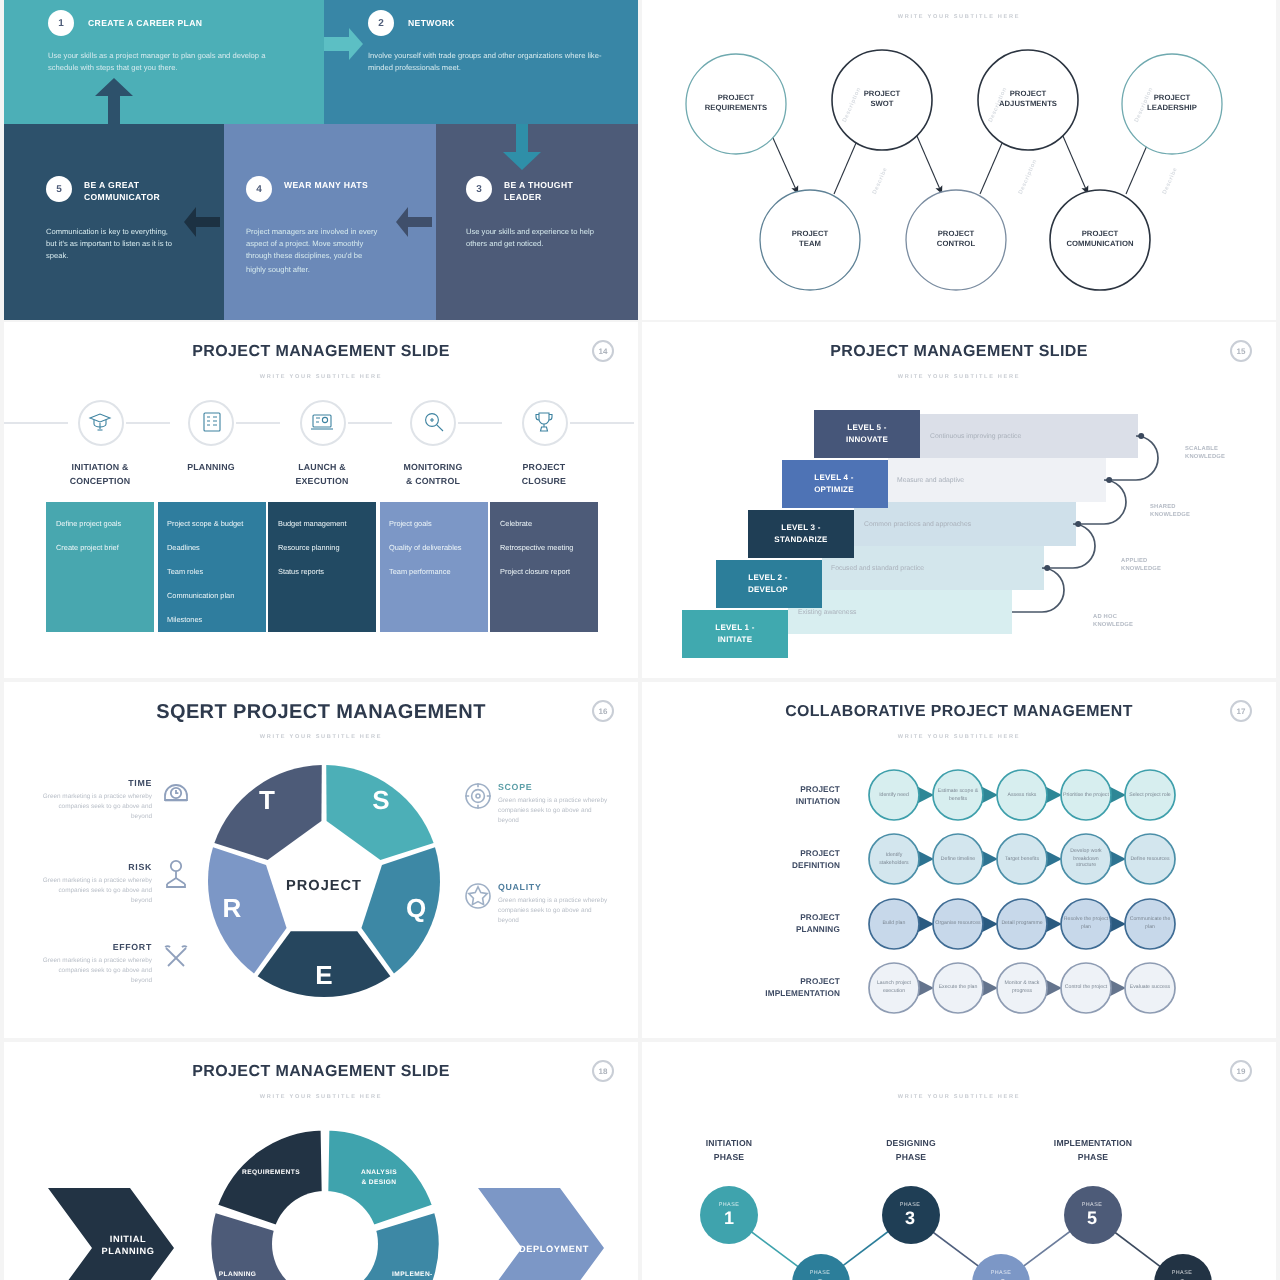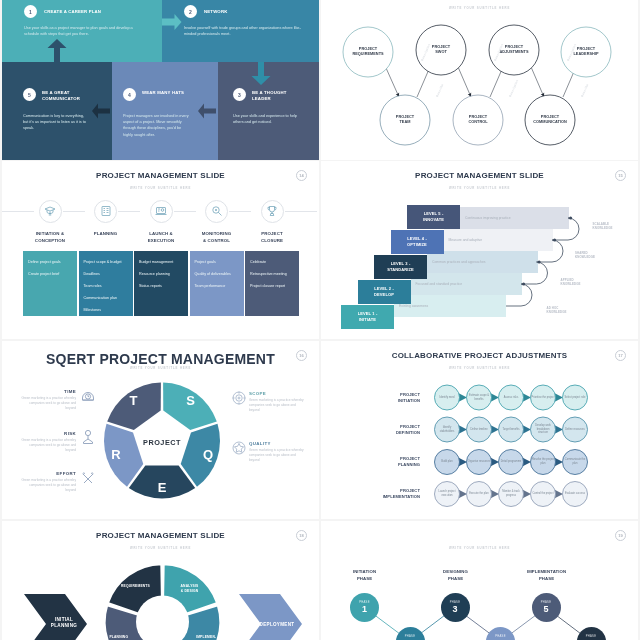--- a/index.html
+++ b/index.html
@@ -317,21 +317,21 @@
 KNOWLEDGE</div>
     <div class="kn" style="left:254px;top:90px;white-space:pre-line">SHARED
 KNOWLEDGE</div>
     <div class="kn" style="left:239.5px;top:116.5px;white-space:pre-line">APPLIED
 KNOWLEDGE</div>
     <div class="kn" style="left:225.5px;top:145px;white-space:pre-line">AD HOC
 KNOWLEDGE</div>
   </div>
 
   <div class="slide s5">
-    <div class="sl-title" style="top:10px;font-size:14px">SQERT PROJECT MANAGEMENT</div>
+    <div class="sl-title" style="top:10px;font-size:10px">SQERT PROJECT MANAGEMENT</div>
     <div class="sl-sub" style="top:25px">WRITE YOUR SUBTITLE HERE</div>
     <div class="pagebadge" style="right:12px;top:9px">16</div>
 
     <svg style="position:absolute;left:0;top:0;width:317px;height:178px" viewBox="0 0 317 178">
       <path d="M161.11 41.51 A58 58 0 0 1 214.81 80.52 L188.19 88.98 L161.29 69.44 Z" fill="#4CAFB7"></path>
       <path d="M215.50 82.64 A58 58 0 0 1 194.99 145.76 L178.72 123.06 L188.99 91.44 Z" fill="#3D88A5"></path>
       <path d="M193.18 147.07 A58 58 0 0 1 126.82 147.07 L143.38 124.58 L176.62 124.58 Z" fill="#26465E"></path>
       <path d="M125.01 145.76 A58 58 0 0 1 104.50 82.64 L131.01 91.44 L141.28 123.06 Z" fill="#7C97C6"></path>
       <path d="M105.19 80.52 A58 58 0 0 1 158.89 41.51 L158.71 69.44 L131.81 88.98 Z" fill="#4D5B78"></path>
       <text x="188.5" y="63.5" text-anchor="middle" fill="#fff" font-family="Liberation Sans, sans-serif" font-size="13" font-weight="bold">S</text>
@@ -393,21 +393,21 @@
         <path d="M7 .6 v2 M7 11.4 v2 M.6 7 h2 M11.4 7 h2"></path>
       </g>
       <g fill="none" stroke="#9FB0C6" stroke-width=".8">
         <circle cx="7" cy="57" r="6"></circle>
           <path d="M7 52.4 l1.4 2.9 l3.2 .5 l-2.3 2.3 .5 3.2 -2.8 -1.5 -2.8 1.5 .5 -3.2 -2.3 -2.3 3.2 -.5 z"></path>
       </g>
     </svg>
   </div>
 
   <div class="slide s6">
-    <div class="sl-title" style="top:10px;font-size:7.95px">COLLABORATIVE PROJECT ADJUSTMENTS</div>
+    <div class="sl-title" style="top:10px;font-size:7.95px">COLLABORATIVE PROJECT MANAGEMENT</div>
     <div class="sl-sub" style="top:25px">WRITE YOUR SUBTITLE HERE</div>
     <div class="pagebadge" style="right:12px;top:9px">17</div>
     <svg style="position:absolute;left:0;top:0;width:317px;height:178px" viewBox="0 0 317 178">
       <path d="M125.5 46.0 L146.0 56.5 L125.5 67.0 Z" fill="#2E8796"></path>
       <path d="M157.5 46.0 L178.0 56.5 L157.5 67.0 Z" fill="#2E8796"></path>
       <path d="M189.5 46.0 L210.0 56.5 L189.5 67.0 Z" fill="#2E8796"></path>
       <path d="M221.5 46.0 L242.0 56.5 L221.5 67.0 Z" fill="#2E8796"></path>
       <path d="M125.5 78.0 L146.0 88.5 L125.5 99.0 Z" fill="#2D7391"></path>
       <path d="M157.5 78.0 L178.0 88.5 L157.5 99.0 Z" fill="#2D7391"></path>
       <path d="M189.5 78.0 L210.0 88.5 L189.5 99.0 Z" fill="#2D7391"></path>

